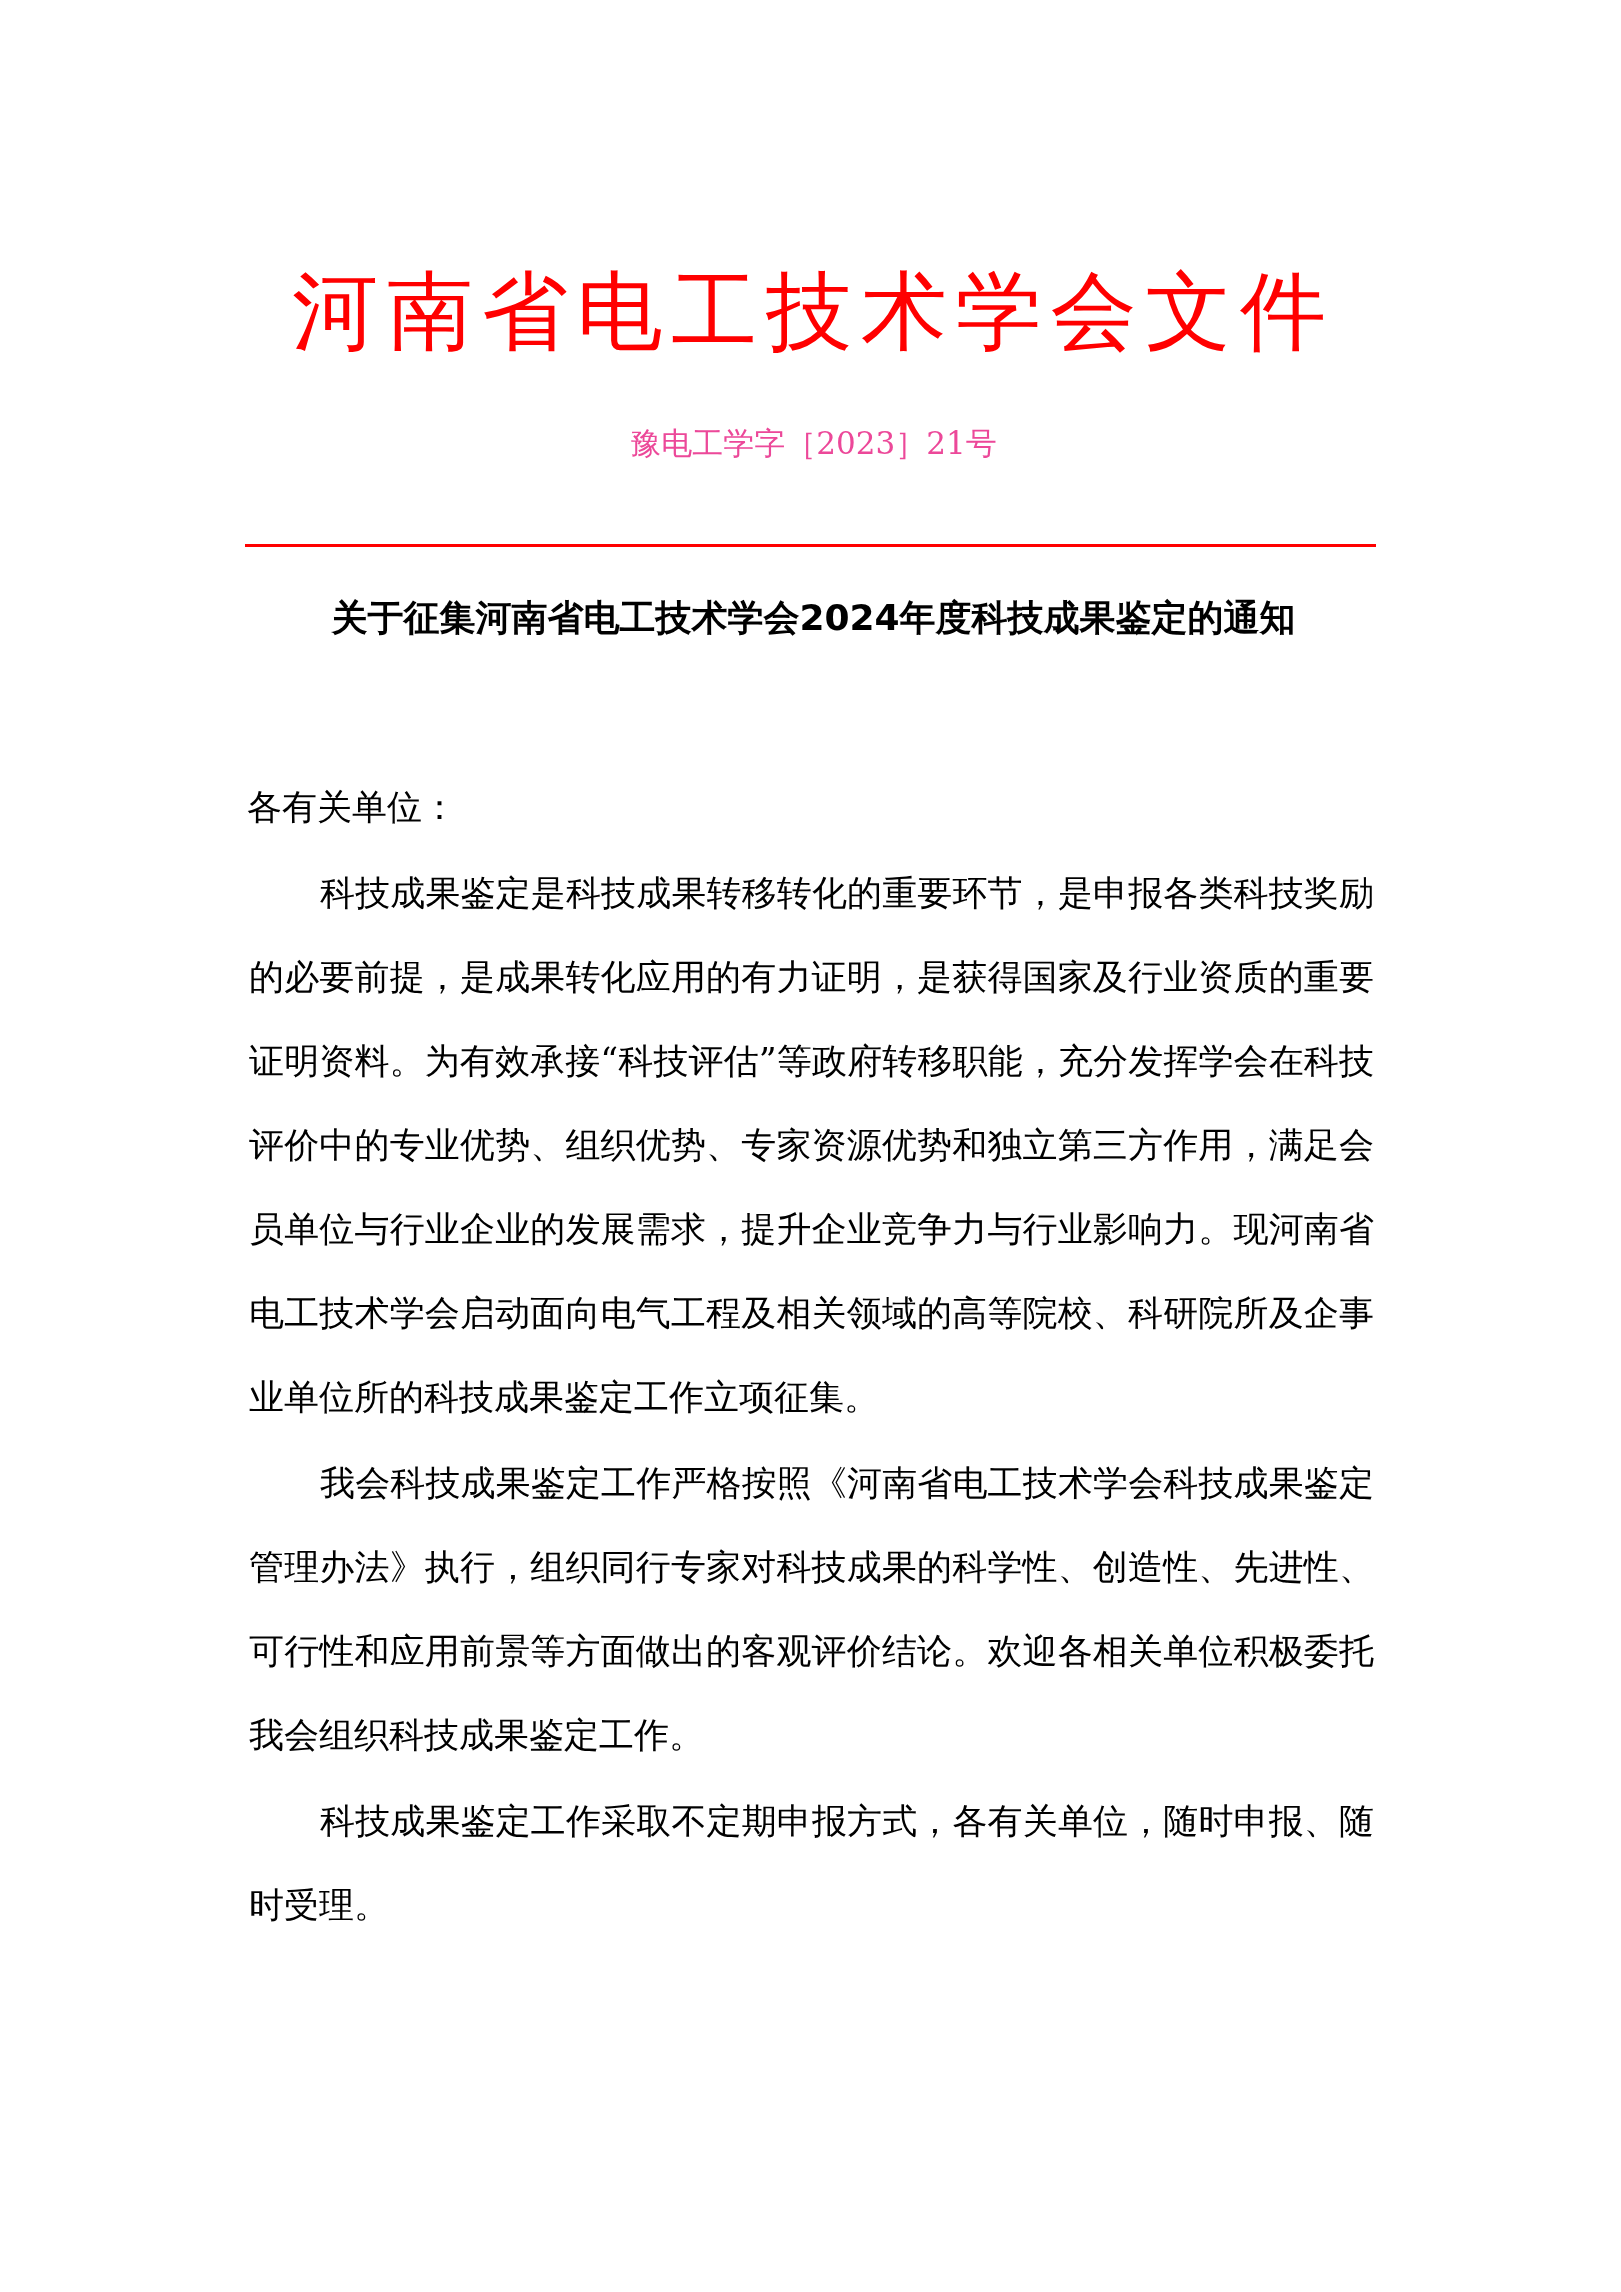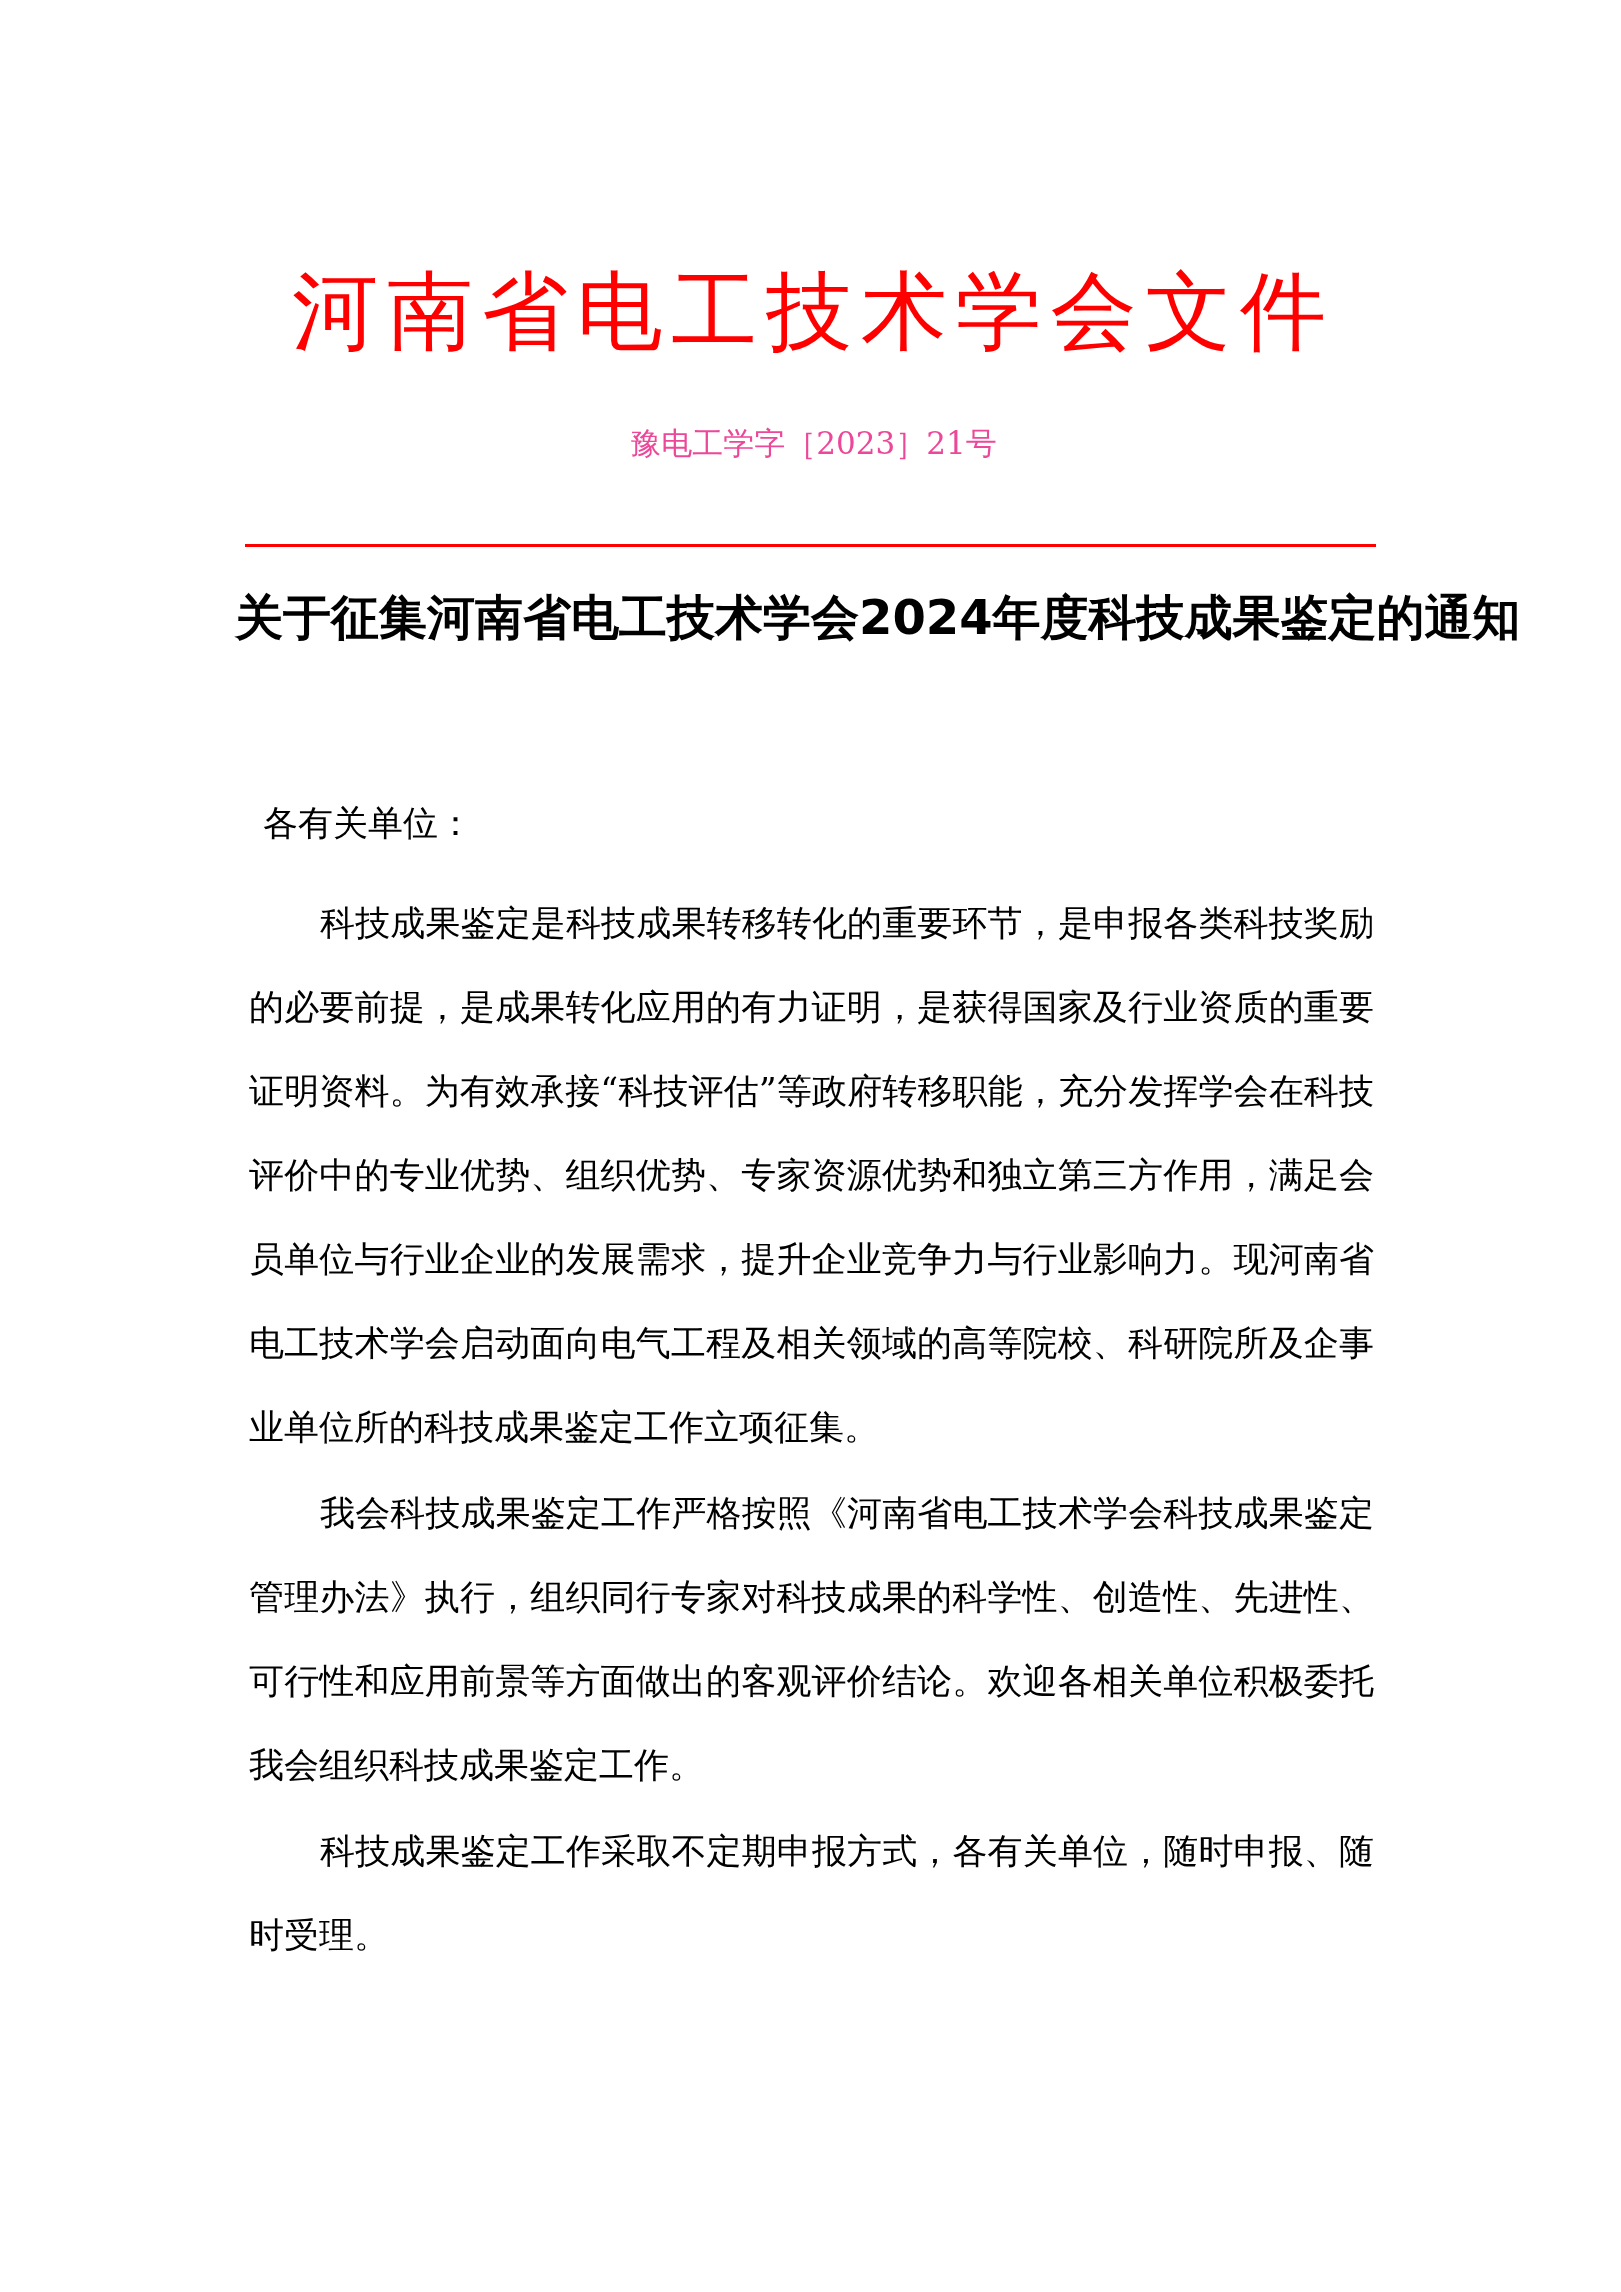--- a/index.html
+++ b/index.html
@@ -55,38 +55,38 @@
       background: #ff0000;
     }
     .notice-title {
       position: absolute;
       left: 235px;
       top: 590px;
       width: 1157px;
       text-align: center;
       font-family: "DejaVu Sans", "Liberation Sans", sans-serif;
       font-weight: bold;
-      font-size: 48px;
+      font-size: 36px;
       line-height: 55px;
       white-space: nowrap;
       color: #000000;
     }
     .body-text {
       position: absolute;
       left: 247px;
       top: 765px;
       width: 1129px;
       font-family: "DejaVu Serif", "Liberation Serif", serif;
       font-size: 35px;
       line-height: 84px;
       letter-spacing: 0px;
       color: #000000;
     }
     .salutation {
-      margin: 16px;
+      margin: 0;
       white-space: nowrap;
     }
     .para {
       margin: 2px;
       text-indent: 71px;
       text-align: justify;
       text-justify: inter-character;
       word-break: break-all;
       line-break: anywhere;
     }

